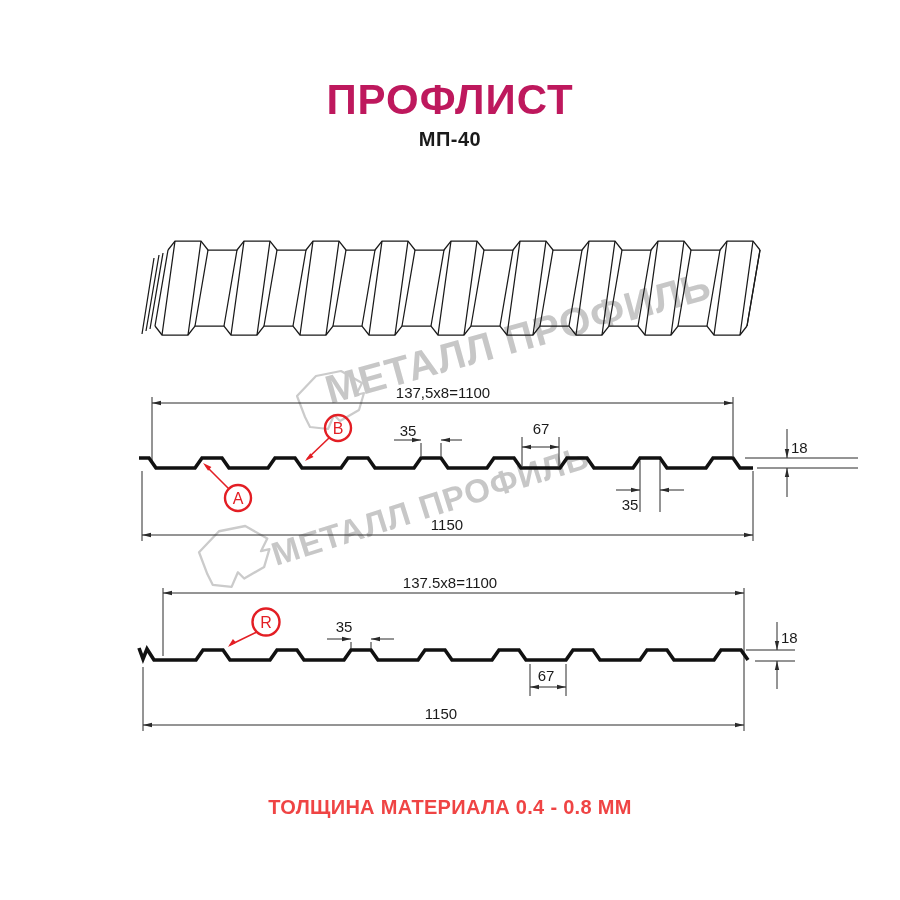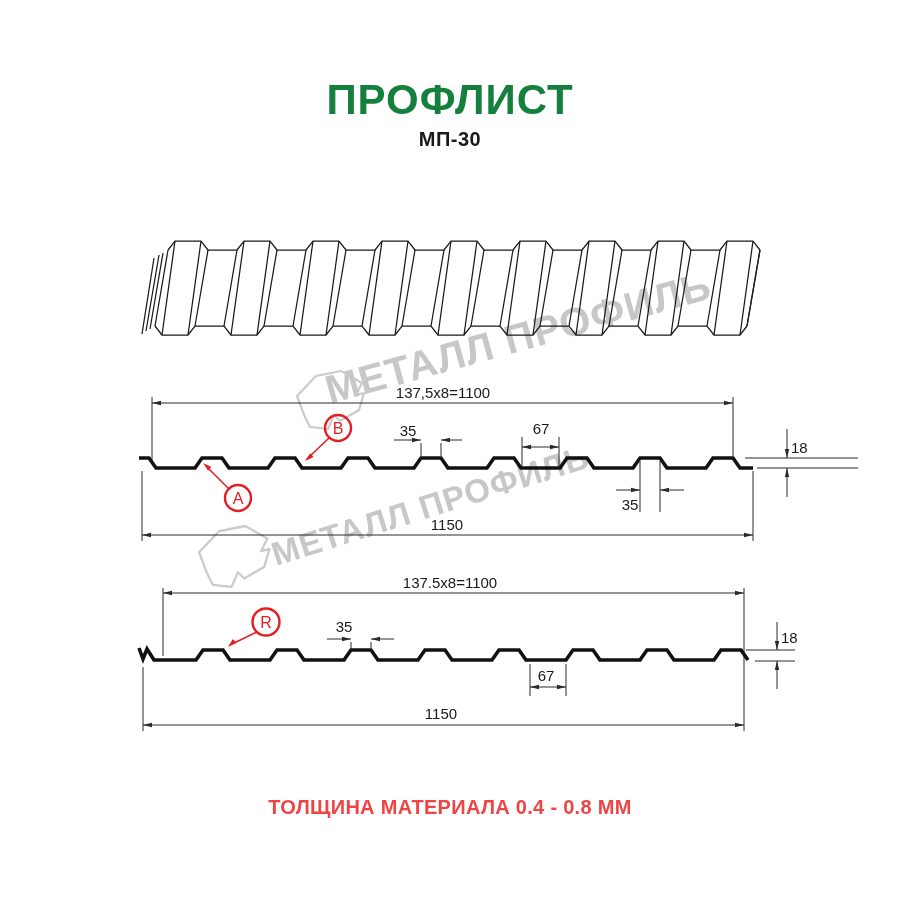--- a/index.html
+++ b/index.html
@@ -2,21 +2,21 @@
 <html><head>
 <meta charset="utf-8">
 <style>
   html,body{margin:0;padding:0;}
   body{
     width:900px;height:900px;background:#ffffff;position:relative;overflow:hidden;
     font-family:"Liberation Sans",sans-serif;
   }
   .page-title{
     position:absolute;left:0;top:76px;width:900px;text-align:center;
-    font-size:42px;font-weight:700;letter-spacing:1px;color:#15803d;
+    font-size:42px;font-weight:700;letter-spacing:1px;color:#be185d;
   }
   .page-subtitle{
     position:absolute;left:0;top:128px;width:900px;text-align:center;
     font-size:20px;font-weight:700;letter-spacing:0.5px;color:#1a1a1a;
   }
   .footer-note{
     position:absolute;left:0;top:796px;width:900px;text-align:center;
     font-size:20px;font-weight:700;letter-spacing:0.3px;color:#ef4444;
   }
   svg{position:absolute;left:0;top:0;}
@@ -28,21 +28,21 @@
   .red{stroke:#e31e24;fill:none;stroke-width:2.4;}
   .redtxt{font-size:16px;fill:#e31e24;}
   .redah{fill:#e31e24;stroke:none;}
   .wmtxt{font-weight:700;fill:#c7c7c7;}
   .wmlogo{stroke:#cbcbcb;stroke-width:2.2;fill:none;stroke-linejoin:round;}
 </style>
 </head>
 <body>
 
 <div class="page-title">ПРОФЛИСТ</div>
-<div class="page-subtitle">МП-30</div>
+<div class="page-subtitle">МП-40</div>
 <div class="footer-note">ТОЛЩИНА МАТЕРИАЛА 0.4 - 0.8 ММ</div>
 
 <svg width="900" height="900" viewBox="0 0 900 900">
 
   <g>
     <g transform="translate(296,371)">
       <path class="wmlogo" d="M 9,46 L 1,25 L 20,5 L 45,0 L 66,12 L 60,24 L 68,22 L 63,39 L 44,50 L 38,44 L 32,58 L 14,56 Z"></path>
     </g>
     <g transform="translate(330,404) rotate(-15.5)">
       <text class="wmtxt" x="0" y="0" style="font-size:40px;letter-spacing:1px;">МЕТАЛЛ ПРОФИЛЬ</text>

